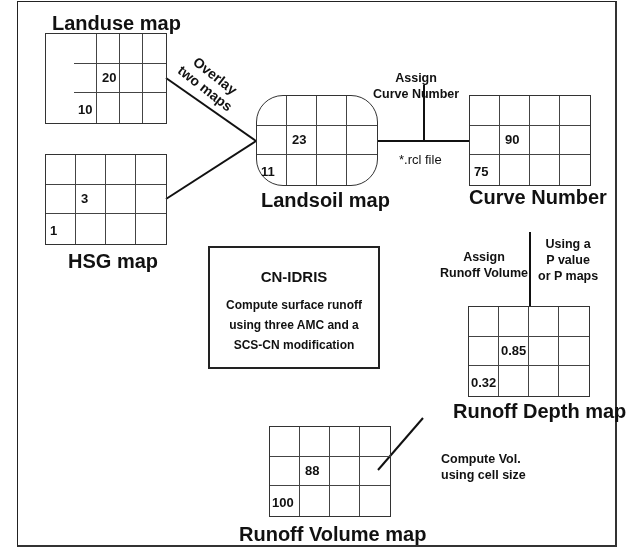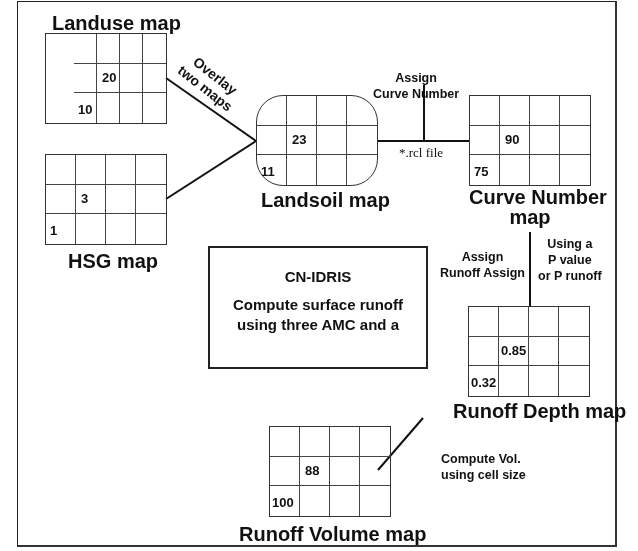--- a/index.html
+++ b/index.html
@@ -12,24 +12,24 @@
           border: 1px solid #333; box-sizing: border-box; }
   .grid .cell { border-right: 1px solid #444; border-bottom: 1px solid #444; box-sizing: border-box;
                 font-weight: bold; font-size: 13px; display: flex; align-items: flex-end; padding: 0 0 6px 4px; }
   .grid .cell:nth-child(4n) { border-right: none; }
   .grid .cell:nth-child(n+9) { border-bottom: none; }
   .grid .cell.mid { align-items: center; padding: 0 0 0 5px; }
   .title { position: absolute; font-weight: bold; font-size: 20px; white-space: nowrap; text-align: center; }
   .note { position: absolute; font-weight: bold; font-size: 12.5px; text-align: center; line-height: 16px; white-space: nowrap; }
   .plain { position: absolute; font-size: 13px; white-space: nowrap; }
   svg.lines { position: absolute; left: 0; top: 0; width: 638px; height: 551px; pointer-events: none; }
-  .box { position: absolute; left: 208px; top: 246px; width: 220px; height: 123px;
+  .box { position: absolute; left: 208px; top: 246px; width: 172px; height: 123px;
          border: 2px solid #222; box-sizing: border-box; text-align: center; font-weight: bold; }
   .box .h { font-size: 15px; margin-top: 20px; }
-  .box .d { font-size: 15px; line-height: 20px; margin-top: 10px; }
+  .box .d { font-size: 12px; line-height: 20px; margin-top: 10px; }
   .rot { position: absolute; font-weight: bold; font-size: 14px; text-align: center; line-height: 16px;
          transform: rotate(38deg); transform-origin: center; white-space: nowrap; }
 </style>
 </head>
 <body>
 
 <div class="frame"></div>
 
 <svg class="lines">
   <line x1="166" y1="78" x2="256" y2="141" stroke="#111" stroke-width="2"></line>
@@ -91,49 +91,48 @@
     <div class="cell"></div>
     <div class="cell"></div>
     <div class="cell"></div>
 </div>
 <div class="title" style="left:261px;top:189px;">Landsoil map</div>
 
 <div class="note" style="left:373px;top:70px;">
   <div>Assign</div>
   <div>Curve Number</div>
 </div>
-<div class="plain" style="left:399px;top:145px;font-family:Liberation Serif, serif;">*.rcl file</div>
+<div class="plain" style="left:399px;top:152px;">*.rcl file</div>
 
 <div class="grid" style="left:469px;top:95px;">
   <div class="cell"></div>
     <div class="cell"></div>
     <div class="cell"></div>
     <div class="cell"></div>
   <div class="cell"></div>
     <div class="cell mid">90</div>
     <div class="cell"></div>
     <div class="cell"></div>
   <div class="cell">75</div>
     <div class="cell"></div>
     <div class="cell"></div>
     <div class="cell"></div>
 </div>
 <div class="title" style="left:469px;top:187px;width:122px;line-height:20px;">
   <div>Curve Number</div>
-  <div>map</div>
 </div>
 
 <div class="note" style="left:440px;top:249px;">
   <div>Assign</div>
-  <div>Runoff Assign</div>
+  <div>Runoff Volume</div>
 </div>
 <div class="note" style="left:538px;top:236px;">
   <div>Using a</div>
   <div>P value</div>
-  <div>or P runoff</div>
+  <div>or P maps</div>
 </div>
 
 <div class="grid" style="left:468px;top:306px;">
   <div class="cell"></div>
     <div class="cell"></div>
     <div class="cell"></div>
     <div class="cell"></div>
   <div class="cell"></div>
     <div class="cell mid" style="padding-left:2px;">0.85</div>
     <div class="cell"></div>
@@ -143,20 +142,21 @@
     <div class="cell"></div>
     <div class="cell"></div>
 </div>
 <div class="title" style="left:453px;top:400px;">Runoff Depth map</div>
 
 <div class="box">
   <div class="h">CN-IDRIS</div>
   <div class="d">
     <div>Compute surface runoff</div>
     <div>using three AMC and a</div>
+    <div>SCS-CN modification</div>
   </div>
 </div>
 
 <div class="grid" style="left:257px;top:426px;margin-left:12px;">
   <div class="cell"></div>
     <div class="cell"></div>
     <div class="cell"></div>
     <div class="cell"></div>
   <div class="cell"></div>
     <div class="cell mid">88</div>

